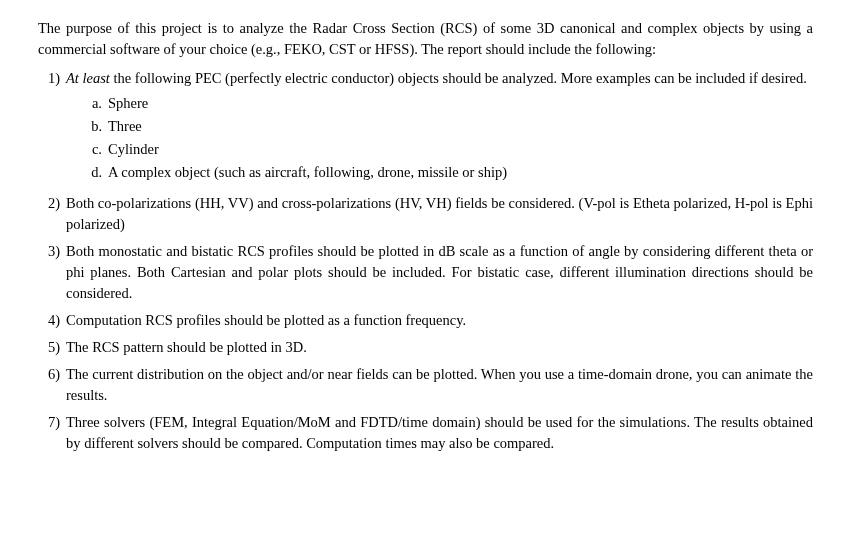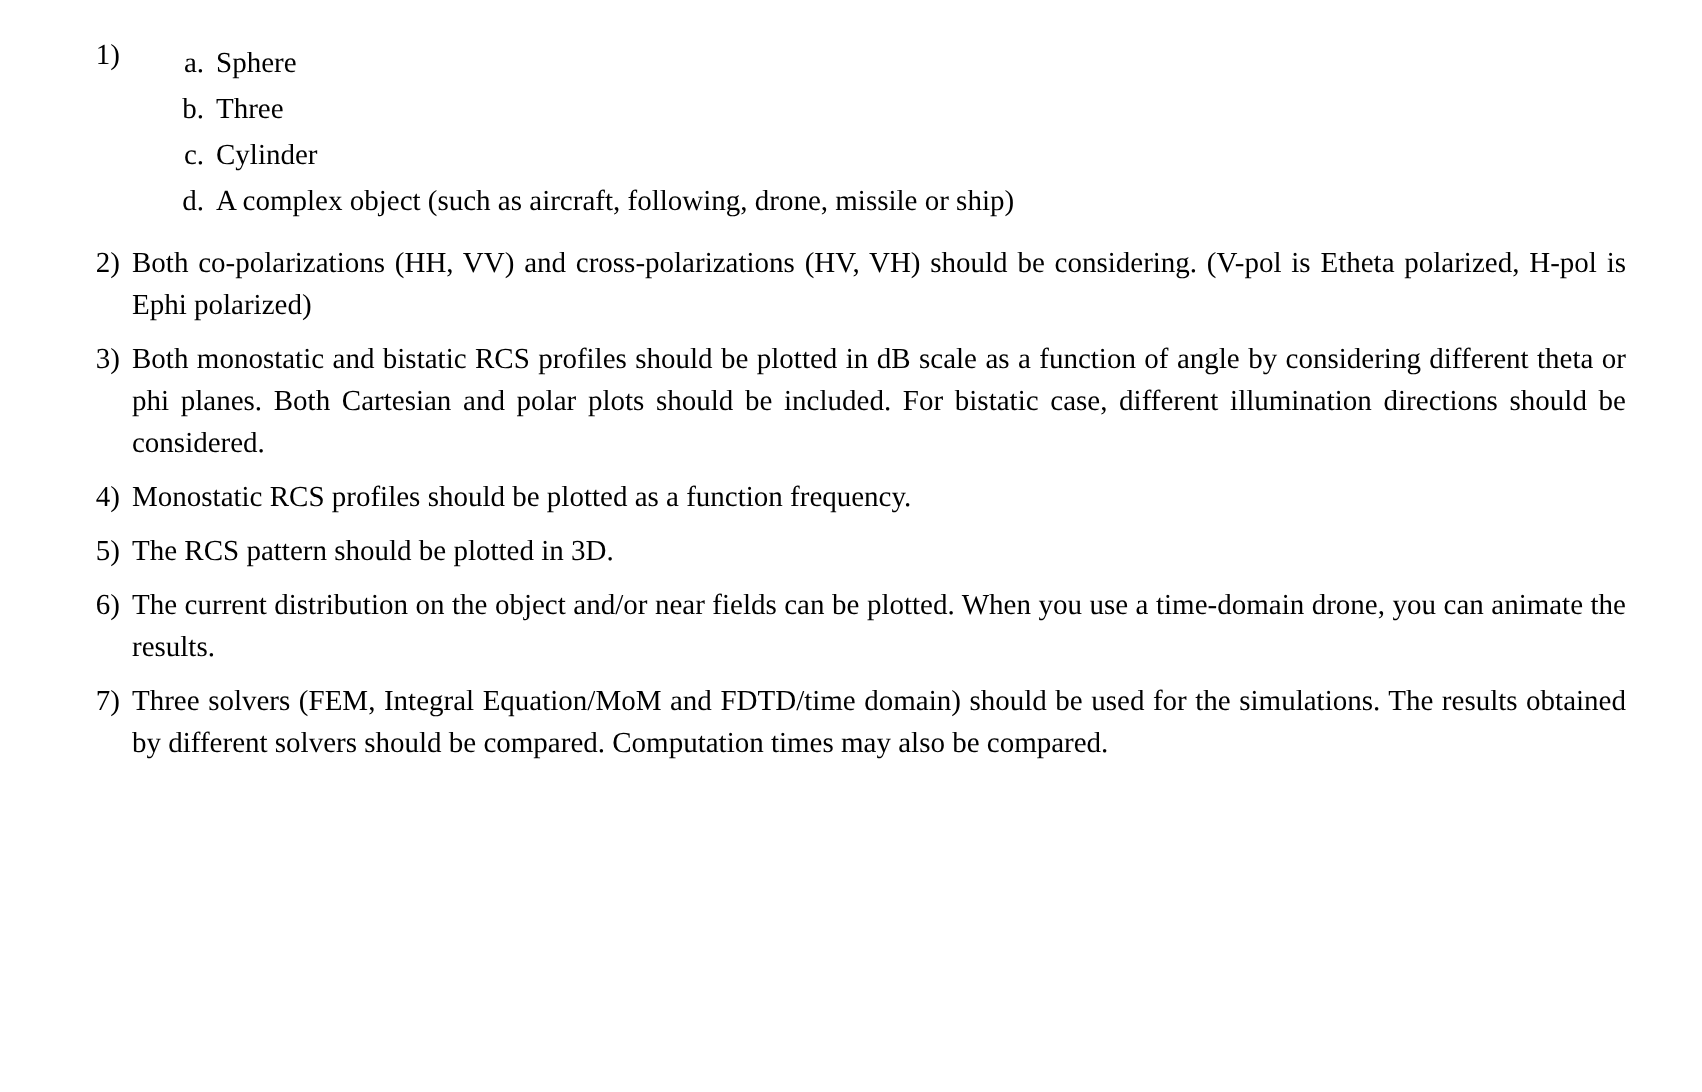--- a/index.html
+++ b/index.html
@@ -76,26 +76,28 @@
     }
 
     em {
       font-style: italic;
     }
   </style>
 </head>
 <body>
 
 <div class="content-area">
+  <p class="intro-paragraph">The purpose of this project is to analyze the Radar Cross Section (RCS) of some 3D canonical and complex objects by using a commercial software of your choice (e.g., FEKO, CST or HFSS). The report should include the following:</p>
 
   <ol class="main-list">
 
     <li>
       <span class="num">1)</span>
       <div class="content">
+        <span><em>At least</em><span> the following PEC (perfectly electric conductor) objects should be analyzed. More examples can be included if desired.</span></span>
         <ol class="sub-list">
           <li>
             <span class="letter">a.</span>
             <span class="sub-content">Sphere</span>
           </li>
           <li>
             <span class="letter">b.</span>
             <span class="sub-content">Three</span>
           </li>
           <li>
@@ -105,31 +107,31 @@
           <li>
             <span class="letter">d.</span>
             <span class="sub-content">A complex object (such as aircraft, following, drone, missile or ship)</span>
           </li>
         </ol>
       </div>
     </li>
 
     <li>
       <span class="num">2)</span>
-      <div class="content">Both co-polarizations (HH, VV) and cross-polarizations (HV, VH) should be considering. (V-pol is Etheta polarized, H-pol is Ephi polarized)</div>
+      <div class="content">Both co-polarizations (HH, VV) and cross-polarizations (HV, VH) fields be considered. (V-pol is Etheta polarized, H-pol is Ephi polarized)</div>
     </li>
 
     <li>
       <span class="num">3)</span>
       <div class="content">Both monostatic and bistatic RCS profiles should be plotted in dB scale as a function of angle by considering different theta or phi planes. Both Cartesian and polar plots should be included. For bistatic case, different illumination directions should be considered.</div>
     </li>
 
     <li>
       <span class="num">4)</span>
-      <div class="content">Monostatic RCS profiles should be plotted as a function frequency.</div>
+      <div class="content">Computation RCS profiles should be plotted as a function frequency.</div>
     </li>
 
     <li>
       <span class="num">5)</span>
       <div class="content">The RCS pattern should be plotted in 3D.</div>
     </li>
 
     <li>
       <span class="num">6)</span>
       <div class="content">The current distribution on the object and/or near fields can be plotted. When you use a time-domain drone, you can animate the results.</div>

